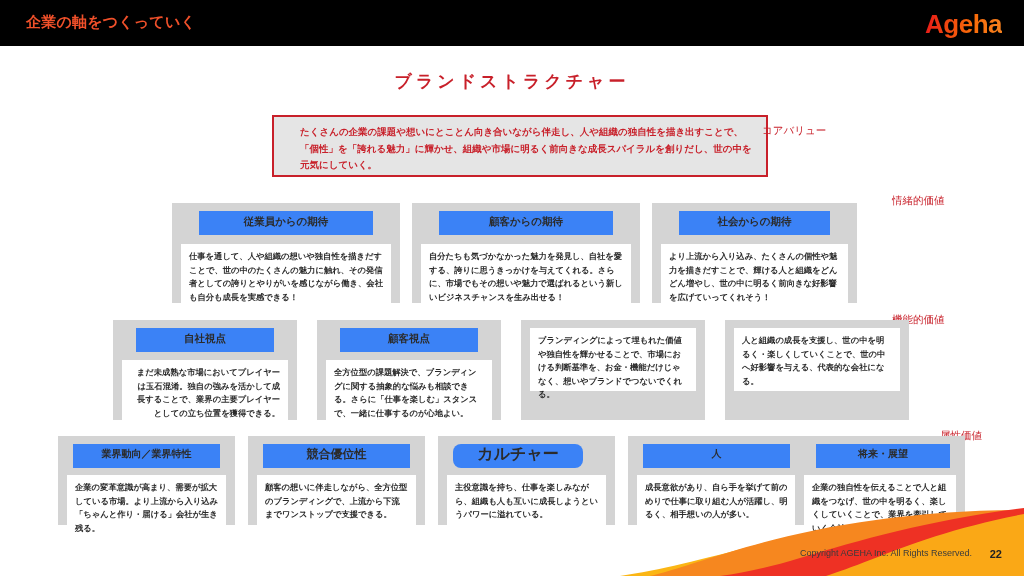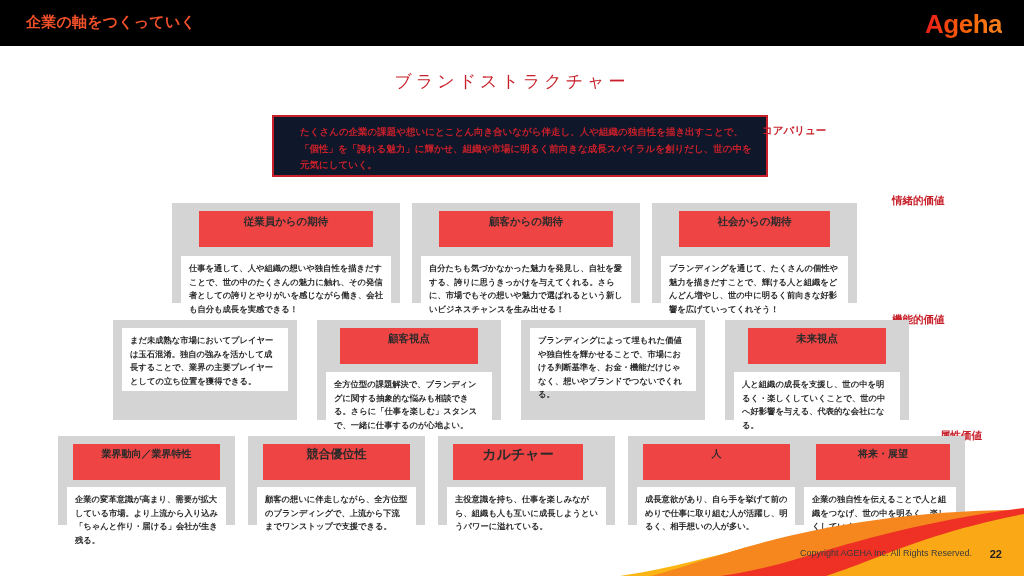--- a/index.html
+++ b/index.html
@@ -51,75 +51,75 @@
     -webkit-text-fill-color: transparent;
   }
 
   
   .page-title {
     position: absolute;
     left: 0; top: 70px;
     width: 1024px;
     text-align: center;
     font-size: 17px;
-    font-weight: normal;
+    font-weight: bold;
     color: #c8202a;
     letter-spacing: 4px;
   }
 
   
   .core-box {
     position: absolute;
     left: 272px;
     top: 115px;
     width: 496px;
     height: 62px;
     border: 2px solid #c8202a;
     box-sizing: border-box;
-    background: #0f172a;
+    background: #e5e5e5;
   }
   .core-text {
     position: absolute;
     left: 26px;
     top: 7px;
     width: 452px;
     font-size: 9.5px;
     font-weight: bold;
     color: #c8202a;
     line-height: 16.5px;
   }
 
   
   .side-label {
     position: absolute;
     font-size: 10.5px;
-    font-weight: bold;
+    font-weight: normal;
     color: #c8202a;
     white-space: nowrap;
   }
   .lbl-core   { left: 762px; top: 124px; }
   .lbl-emo    { left: 892px; top: 194px; }
   .lbl-func   { left: 892px; top: 313px; }
   .lbl-attr   { left: 940px; top: 429px; }
 
   
   .card {
     position: absolute;
     background: #d4d4d4;
     box-sizing: border-box;
     padding: 8px 9px 9px 9px;
   }
   .card-head {
-    background: #ef4444;
+    background: #3b82f6;
     text-align: center;
     font-size: 10.5px;
     font-weight: bold;
     color: #2b2b2b;
     line-height: 20px;
-    height: 36px;
+    height: 24px;
     margin: 0 14px 8px 14px;
     white-space: nowrap;
     overflow: hidden;
   }
   .card-body {
     background: #ffffff;
     font-size: 8.3px;
     font-weight: bold;
     color: #2b2b2b;
     line-height: 13.6px;
@@ -181,53 +181,53 @@
     <div class="card-body" style="height:63px;">仕事を通して、人や組織の想いや独自性を描きだすことで、世の中のたくさんの魅力に触れ、その発信者としての誇りとやりがいを感じながら働き、会社も自分も成長を実感できる！</div>
   </div>
 
   <div class="card row1" style="left:412px; top:203px; width:228px; height:100px;">
     <div class="card-head">顧客からの期待</div>
     <div class="card-body" style="height:63px;">自分たちも気づかなかった魅力を発見し、自社を愛する、誇りに思うきっかけを与えてくれる。さらに、市場でもその想いや魅力で選ばれるという新しいビジネスチャンスを生み出せる！</div>
   </div>
 
   <div class="card row1" style="left:652px; top:203px; width:205px; height:100px;">
     <div class="card-head">社会からの期待</div>
-    <div class="card-body" style="height:63px;">ブランディングを通じて、たくさんの個性や魅力を描きだすことで、輝ける人と組織をどんどん増やし、世の中に明るく前向きな好影響を広げていってくれそう！</div>
+    <div class="card-body" style="height:63px;">より上流から入り込み、たくさんの個性や魅力を描きだすことで、輝ける人と組織をどんどん増やし、世の中に明るく前向きな好影響を広げていってくれそう！</div>
   </div>
 
   <div class="card row2" style="left:113px; top:320px; width:184px; height:100px;">
-    <div class="card-body" style="height:63px;">まだ未成熟な市場においてプレイヤーは玉石混淆。独自の強みを活かして成長することで、業界の主要プレイヤーとしての立ち位置を獲得できる。</div>
+    <div class="card-head">自社視点</div>
+    <div class="card-body" style="height:63px;text-align:right;">まだ未成熟な市場においてプレイヤーは玉石混淆。独自の強みを活かして成長することで、業界の主要プレイヤーとしての立ち位置を獲得できる。</div>
   </div>
 
   <div class="card row2" style="left:317px; top:320px; width:184px; height:100px;">
     <div class="card-head">顧客視点</div>
     <div class="card-body" style="height:63px;">全方位型の課題解決で、ブランディングに関する抽象的な悩みも相談できる。さらに「仕事を楽しむ」スタンスで、一緒に仕事するのが心地よい。</div>
   </div>
 
   <div class="card row2" style="left:521px; top:320px; width:184px; height:100px;">
     <div class="card-body" style="height:63px;">ブランディングによって埋もれた価値や独自性を輝かせることで、市場における判断基準を、お金・機能だけじゃなく、想いやブランドでつないでくれる。</div>
   </div>
 
   <div class="card row2" style="left:725px; top:320px; width:184px; height:100px;">
-    <div class="card-head">未来視点</div>
     <div class="card-body" style="height:63px;">人と組織の成長を支援し、世の中を明るく・楽しくしていくことで、世の中へ好影響を与える、代表的な会社になる。</div>
   </div>
 
   <div class="card row3" style="left:58px; top:436px; width:177px; height:89px;">
     <div class="card-head" style="margin:0 6px 7px 6px; font-size:10px;">業界動向／業界特性</div>
     <div class="card-body" style="height:55px;">企業の変革意識が高まり、需要が拡大している市場。より上流から入り込み「ちゃんと作り・届ける」会社が生き残る。</div>
   </div>
 
   <div class="card row3" style="left:248px; top:436px; width:177px; height:89px;">
     <div class="card-head" style="margin:0 6px 7px 6px; font-size:12px;">競合優位性</div>
     <div class="card-body" style="height:55px;">顧客の想いに伴走しながら、全方位型のブランディングで、上流から下流までワンストップで支援できる。</div>
   </div>
 
   <div class="card row3" style="left:438px; top:436px; width:177px; height:89px;">
-    <div class="card-head" style="margin:0 23px 7px 6px; font-size:14px;">カルチャー</div>
+    <div class="card-head" style="margin:0 23px 7px 6px; font-size:16px;border-radius:8px;">カルチャー</div>
     <div class="card-body" style="height:55px;">主役意識を持ち、仕事を楽しみながら、組織も人も互いに成長しようというパワーに溢れている。</div>
   </div>
 
   <div class="card row3" style="left:628px; top:436px; width:177px; height:89px;">
     <div class="card-head" style="margin:0 6px 7px 6px; font-size:10px;">人</div>
     <div class="card-body" style="height:55px;">成長意欲があり、自ら手を挙げて前のめりで仕事に取り組む人が活躍し、明るく、相手想いの人が多い。</div>
   </div>
 
   <div class="card row3" style="left:795px; top:436px; width:170px; height:89px;">
     <div class="card-head" style="margin:0 6px 7px 12px; font-size:10px;">将来・展望</div>

